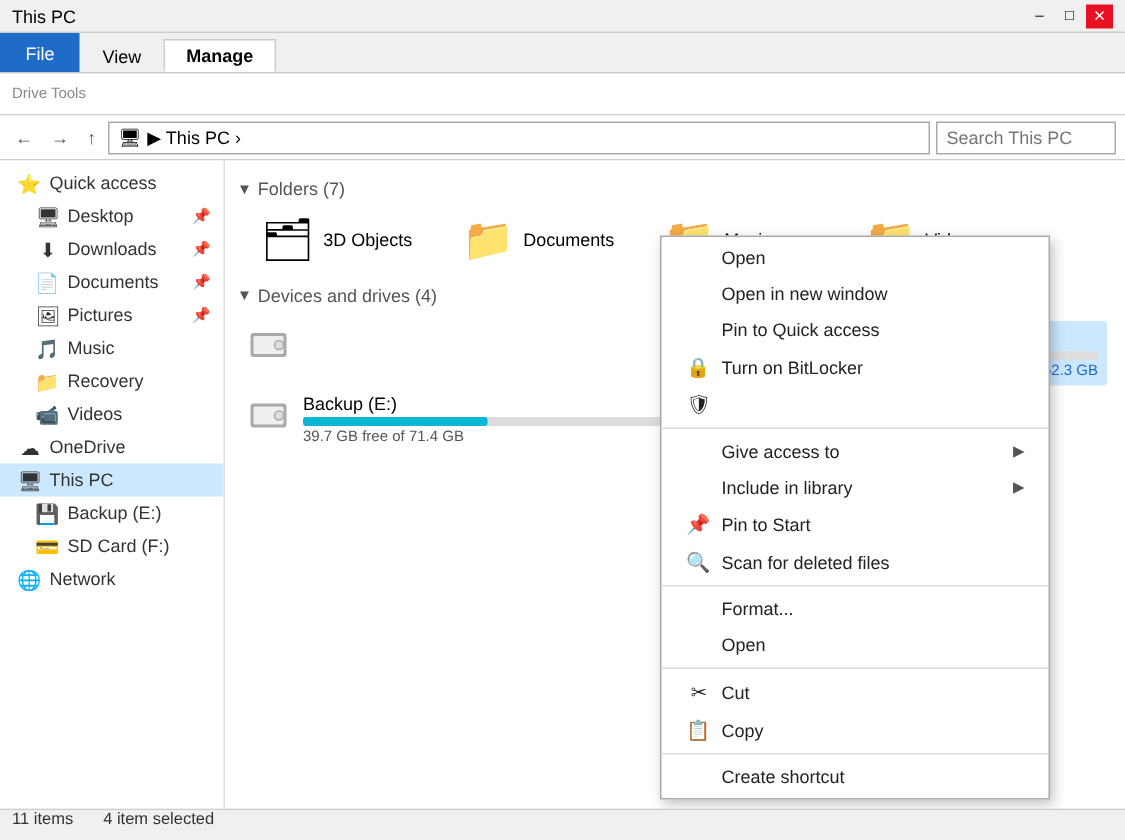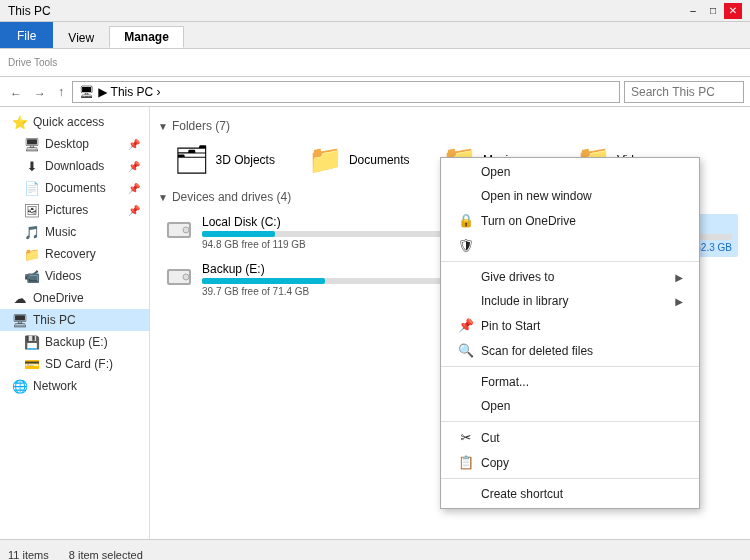--- a/index.html
+++ b/index.html
@@ -180,21 +180,21 @@
     .drive-bar-fill.normal { background: #06b6d4; }
     .drive-bar-fill.backup { background: #06b6d4; }
     .drive-size { font-size: 10px; color: #555; }
 
     
     .status-bar {
       background: #f0f0f0;
       border-top: 1px solid #ccc;
       height: 22px;
       display: flex;
-      align-items: flex-end;
+      align-items: flex-start;
       padding: 0 8px;
       font-size: 11px;
       color: #333;
       gap: 20px;
     }
 
     
     .context-menu {
       position: absolute;
       top: 50px;
@@ -355,27 +355,20 @@
       <div style="flex:1;">
 
         <div class="drive-item">
           <span class="drive-icon">
             <svg width="30" height="30" viewBox="0 0 30 30">
               <rect x="3" y="8" width="24" height="16" rx="2" fill="#aaa"></rect>
               <rect x="5" y="10" width="20" height="12" rx="1" fill="#eee"></rect>
               <circle cx="22" cy="16" r="3" fill="#ddd" stroke="#aaa" stroke-width="1"></circle>
             </svg>
           </span>
-          <div class="drive-info">
-            <div class="drive-name">Local Disk (C:)</div>
-            <div class="drive-bar-bg">
-              <div class="drive-bar-fill normal" style="width:20%;"></div>
-            </div>
-            <div class="drive-size">94.8 GB free of 119 GB</div>
-          </div>
         </div>
 
         <div class="drive-item">
           <span class="drive-icon">
             <svg width="30" height="30" viewBox="0 0 30 30">
               <rect x="3" y="8" width="24" height="16" rx="2" fill="#aaa"></rect>
               <rect x="5" y="10" width="20" height="12" rx="1" fill="#eee"></rect>
               <circle cx="22" cy="16" r="3" fill="#ddd" stroke="#aaa" stroke-width="1"></circle>
             </svg>
           </span>
@@ -411,30 +404,34 @@
     <div class="context-menu">
       <div class="ctx-item bold">
         <span class="ctx-icon"></span>
         <span>Open</span>
       </div>
       <div class="ctx-item">
         <span class="ctx-icon"></span>
         <span>Open in new window</span>
       </div>
       <div class="ctx-item">
+        <span class="ctx-icon"></span>
+        <span>Pin to Quick access</span>
+      </div>
+      <div class="ctx-item">
         <span class="ctx-icon">🔒</span>
-        <span>Turn on OneDrive</span>
+        <span>Turn on BitLocker</span>
       </div>
       <div class="ctx-item">
         <span class="ctx-icon">🛡</span>
       </div>
       <div class="ctx-separator"></div>
       <div class="ctx-item">
         <span class="ctx-icon"></span>
-        <span>Give drives to</span>
+        <span>Give access to</span>
         <span class="ctx-arrow">▶</span>
       </div>
       <div class="ctx-item">
         <span class="ctx-icon"></span>
         <span>Include in library</span>
         <span class="ctx-arrow">▶</span>
       </div>
       <div class="ctx-item">
         <span class="ctx-icon">📌</span>
         <span>Pin to Start</span>
@@ -467,14 +464,14 @@
         <span>Create shortcut</span>
       </div>
 
     </div>
 
   </div>
 </div>
 
 <div class="status-bar">
   <span>11 items</span>
-  <span>8 item selected</span>
+  <span>4 item selected</span>
 </div>
 
 </body></html>

